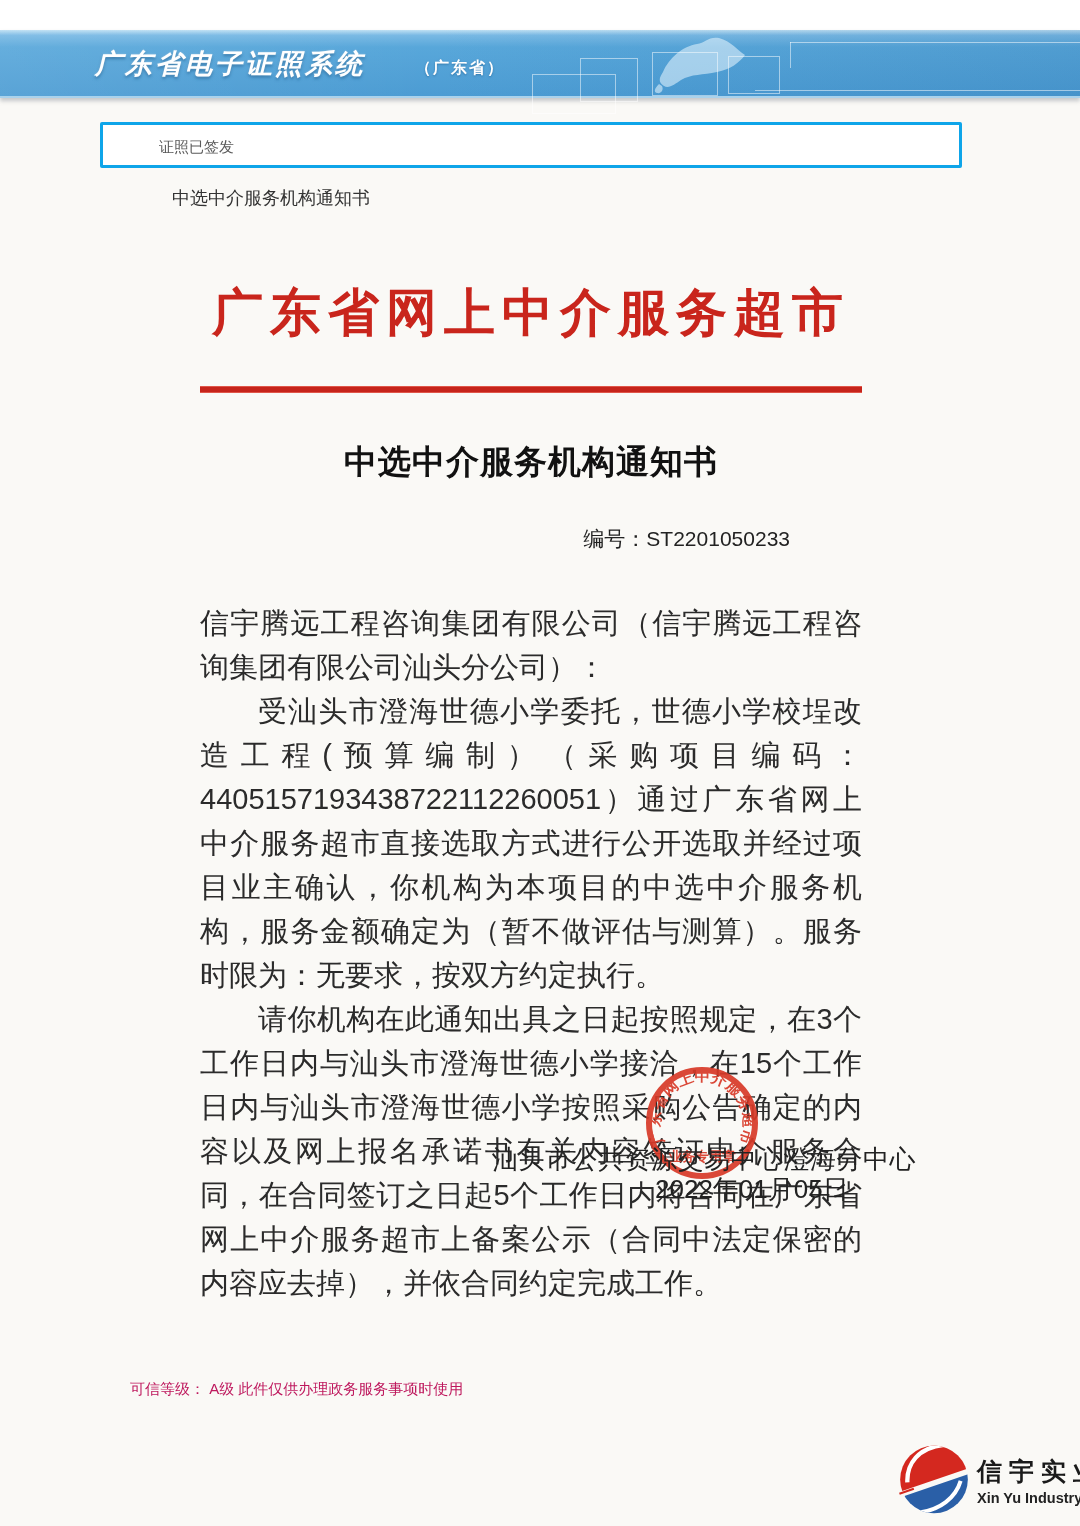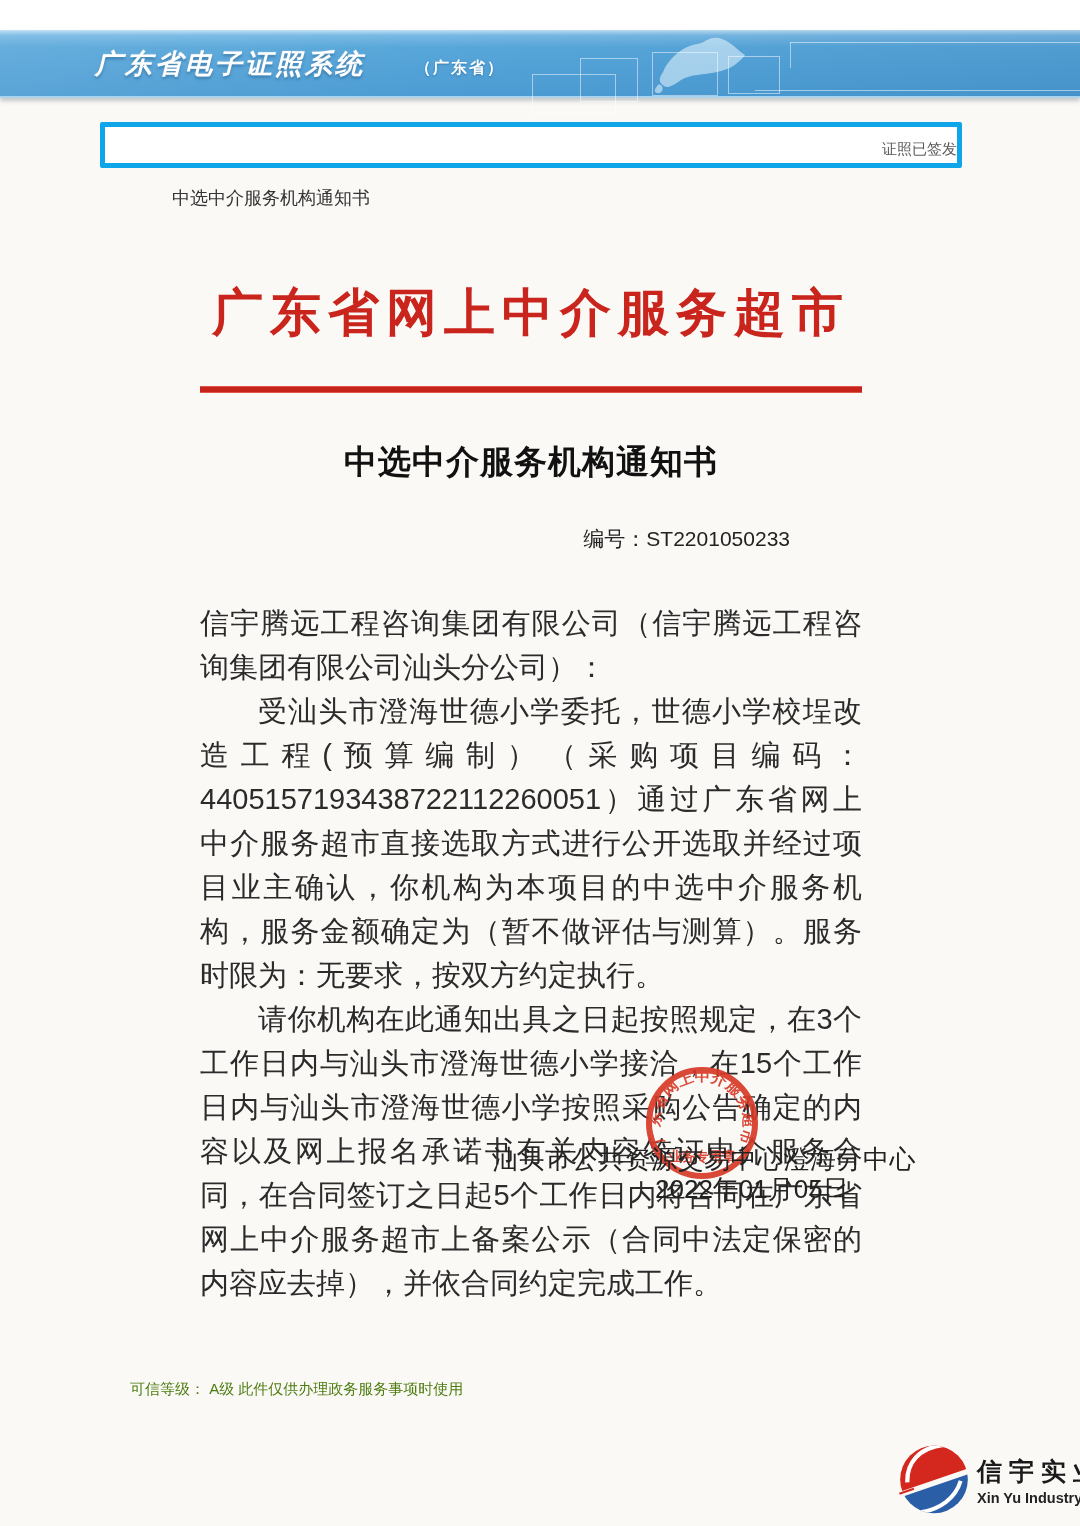--- a/index.html
+++ b/index.html
@@ -36,21 +36,21 @@
     text-shadow:0 1px 2px rgba(20,80,130,.5);
     z-index:3;
     margin-left:13px;
   }
   .deco{ position:absolute; border:1px solid rgba(255,255,255,.5); z-index:2; }
   .deco-line{ position:absolute; background:rgba(255,255,255,.5); z-index:2; }
   .map-wrap{ position:absolute; left:645px; top:2px; width:115px; height:64px; z-index:1; }
   
   .status-box{
     position:absolute; left:100px; top:122px; width:862px; height:46px;
-    background:#ffffff; border:5px solid #0ea5e9; border-radius:2px;text-align:right;
+    background:#ffffff; border:3px solid #0ea5e9; border-radius:2px;
   }
   .status-box span{
     display:block; padding-left:56px; line-height:44px;
     font-size:15px; color:#5a5a5a;
   }
   .doc-type{
     position:absolute; left:172px; top:186px;
     font-size:18px; color:#333333;
   }
   
@@ -81,21 +81,21 @@
     position:absolute; left:492px; top:1142px; z-index:2;
     font-size:26px; color:#222222; letter-spacing:0.5px;
   }
   .sign-date{
     position:absolute; left:655px; top:1172px; z-index:2;
     font-size:26px; color:#222222;
   }
   
   .trust-note{
     position:absolute; left:130px; top:1380px;
-    font-size:15px; color:#4d7c0f;
+    font-size:15px; color:#be185d;
   }
   .logo{
     position:absolute; left:898px; top:1440px;
     display:flex; align-items:center; gap:7px;
   }
   .logo-text{ display:flex; flex-direction:column; }
   .logo-cn{ font-size:25px; font-weight:bold; color:#1a1a1a; letter-spacing:7px; white-space:nowrap; }
   .logo-en{ font-size:14.5px; font-weight:bold; color:#222222; margin-top:2px; white-space:nowrap; }
 </style>
 </head>

